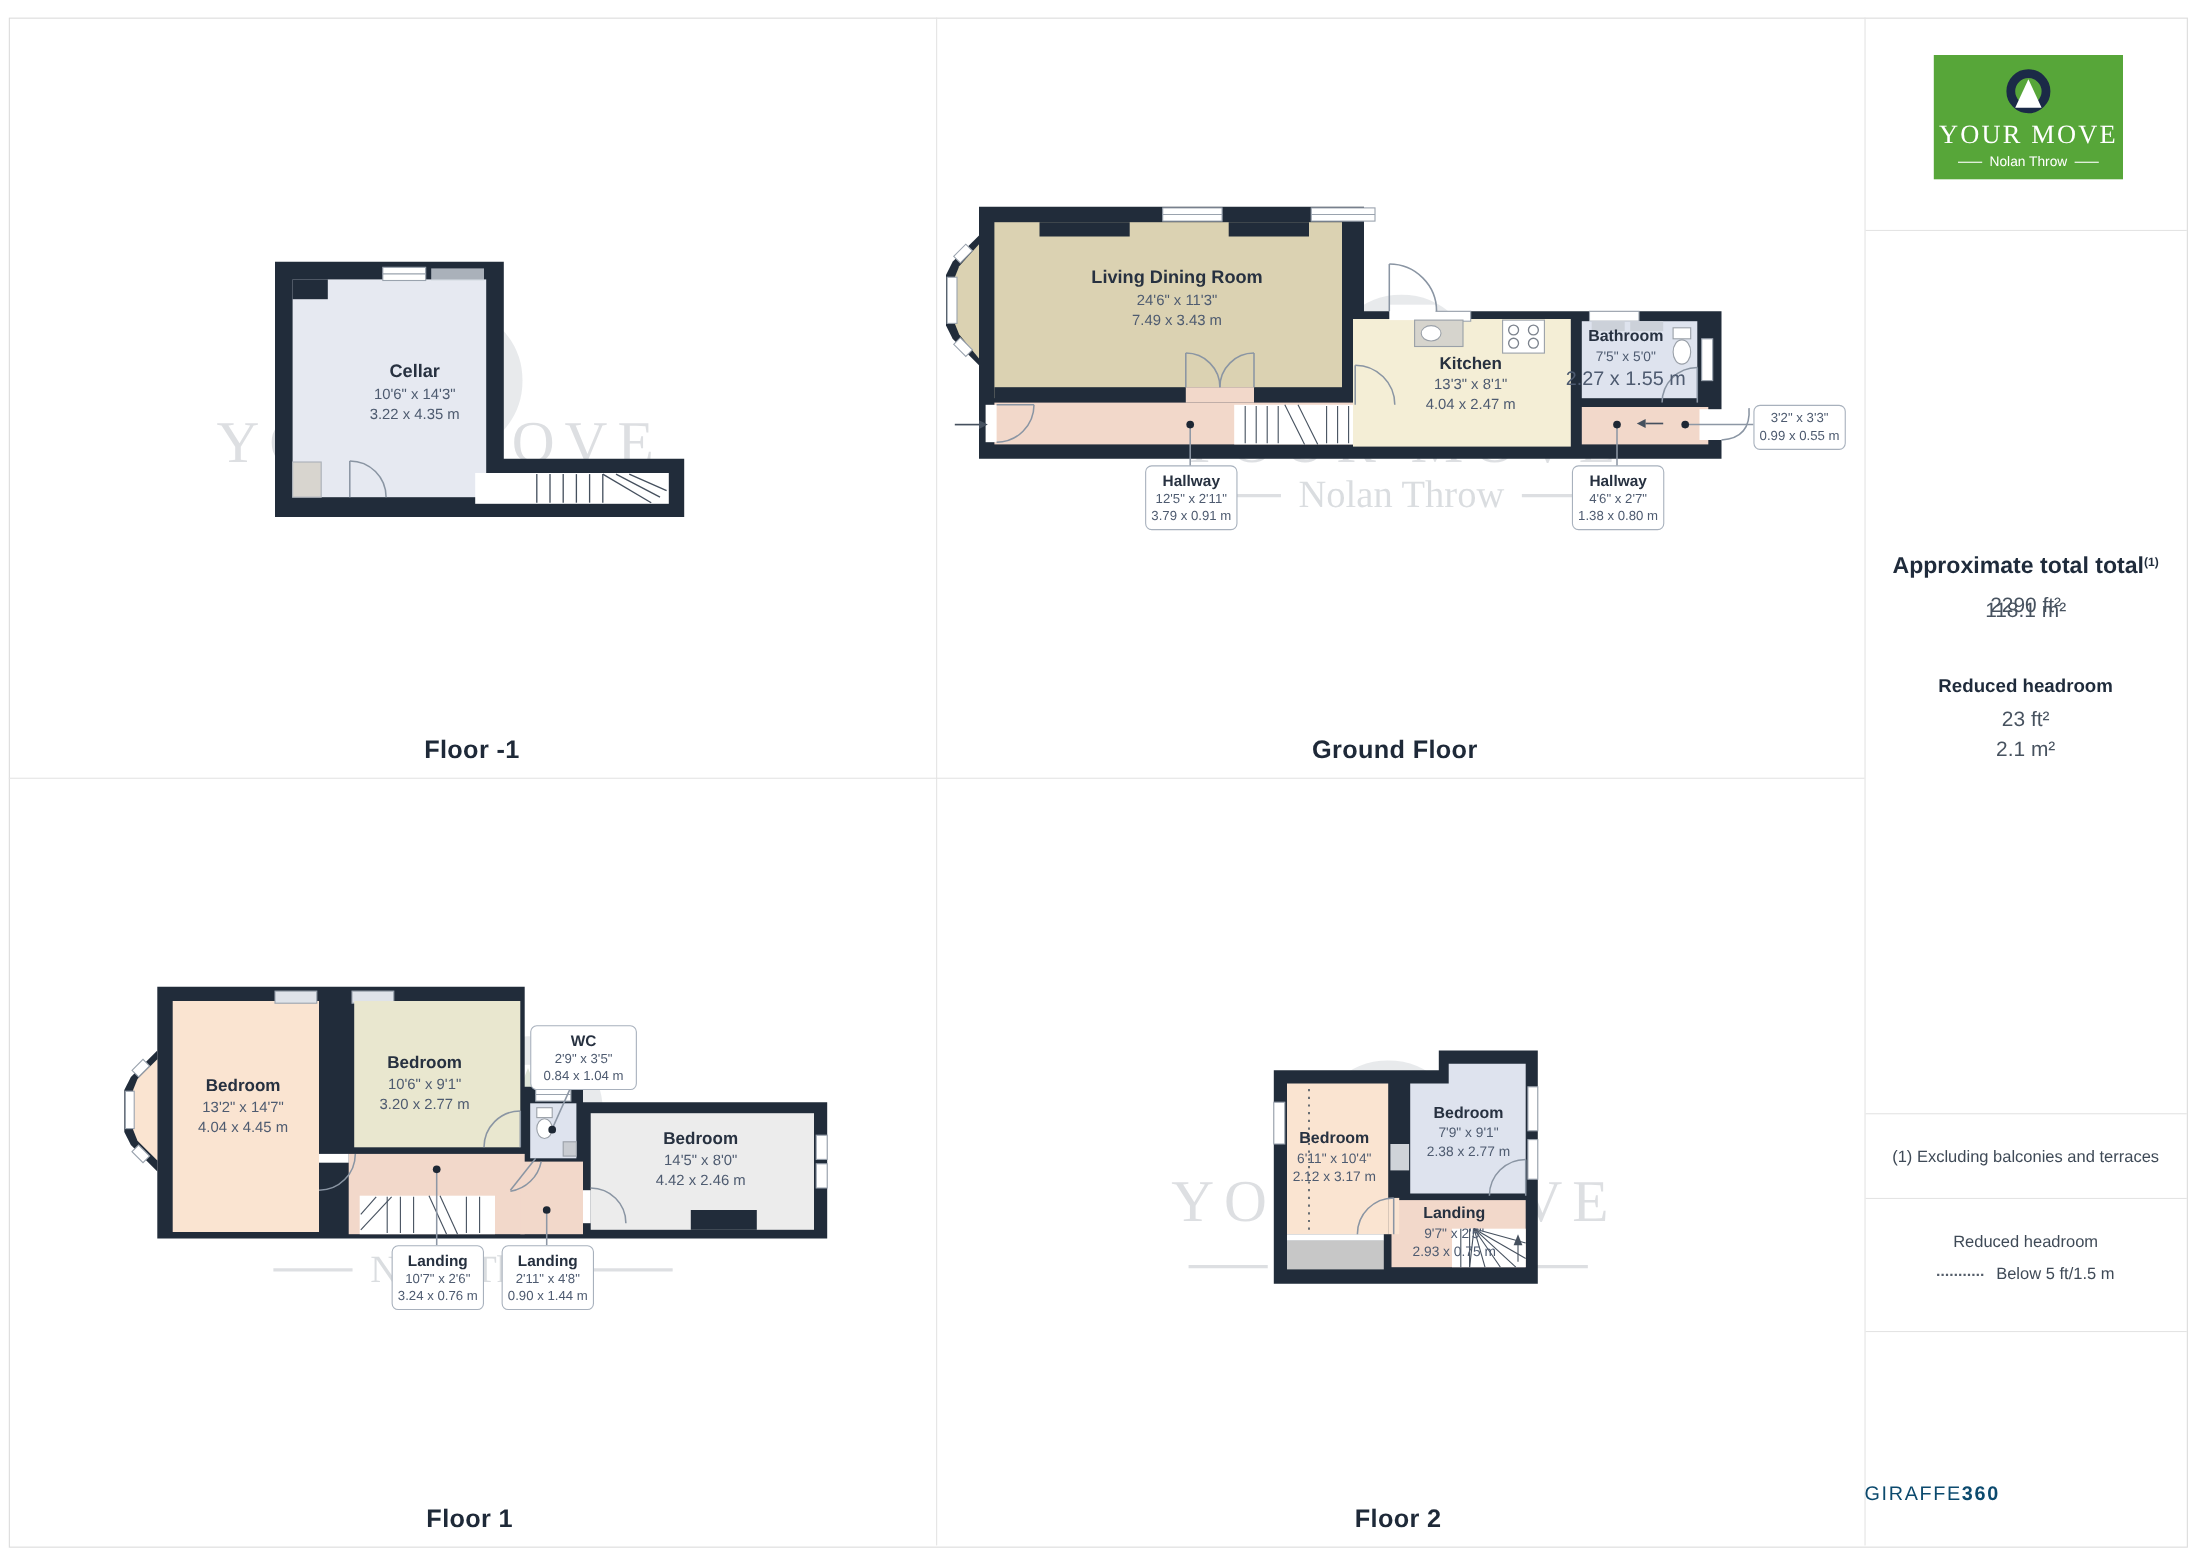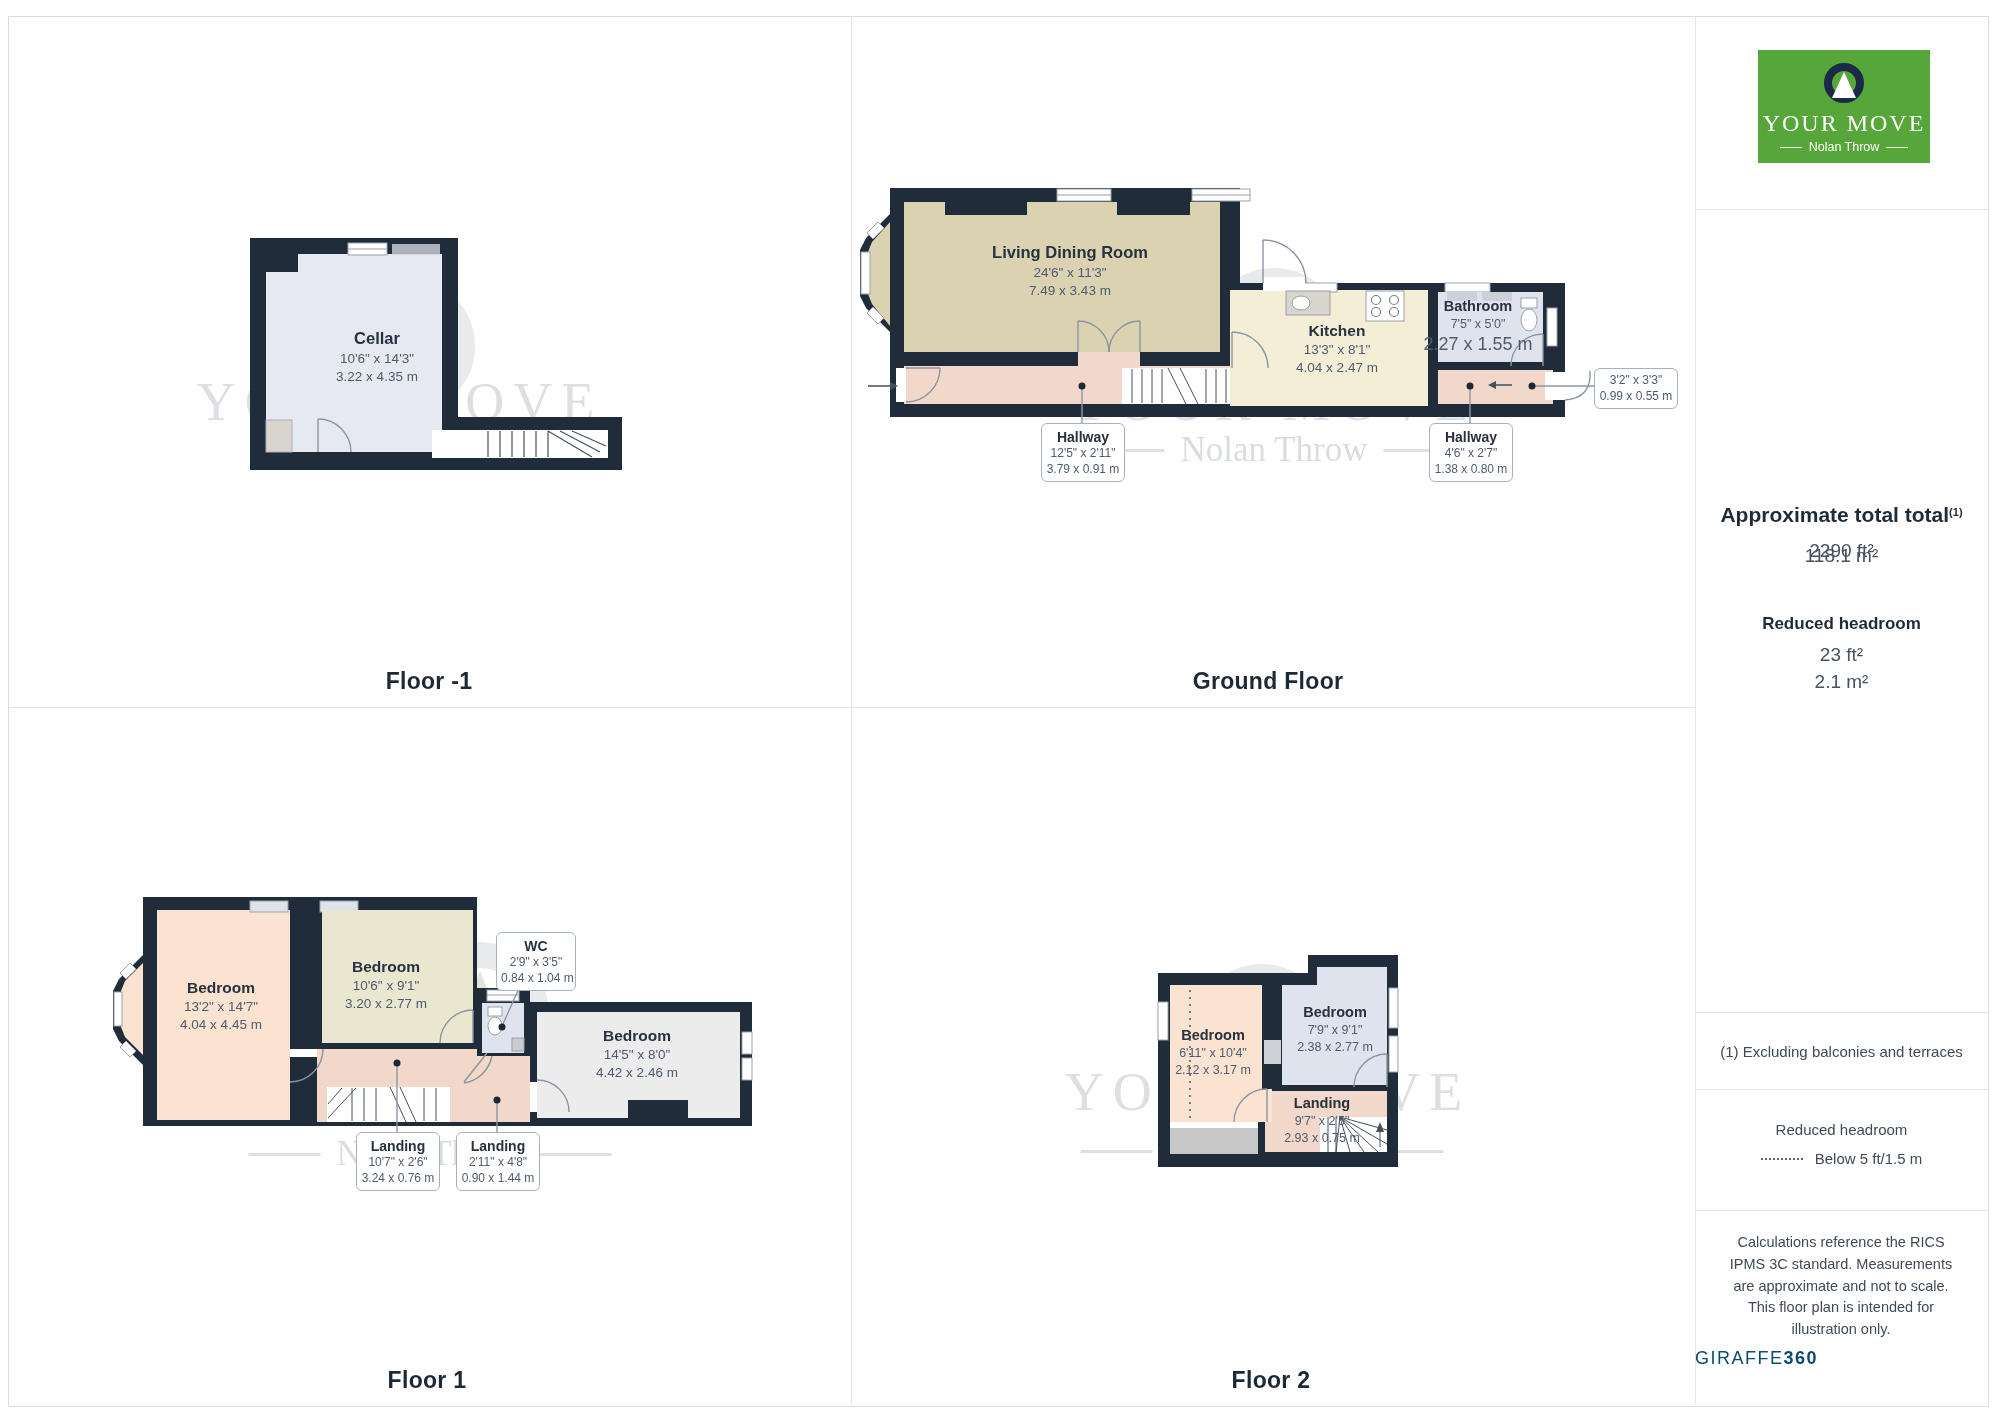--- a/index.html
+++ b/index.html
@@ -346,21 +346,21 @@
   <div class="rlabel" style="left:386px;top:957px;">
     <div class="rname">Bedroom</div>
     <div class="rdim">10'6" x 9'1"</div>
     <div class="rdim">3.20 x 2.77 m</div>
   </div>
   <div class="rlabel" style="left:637px;top:1026px;">
     <div class="rname">Bedroom</div>
     <div class="rdim">14'5" x 8'0"</div>
     <div class="rdim">4.42 x 2.46 m</div>
   </div>
-  <div class="callout" style="left:496px;top:932px;width:80px;text-align:center;">
+  <div class="callout" style="left:482px;top:932px;width:97px;text-align:center;">
     <div class="co-name">WC</div>
     <div class="co-dim">2'9" x 3'5"</div>
     <div class="co-dim">0.84 x 1.04 m</div>
   </div>
   <div class="callout" style="left:356px;top:1132px;width:84px;">
     <div class="co-name">Landing</div>
     <div class="co-dim">10'7" x 2'6"</div>
     <div class="co-dim">3.24 x 0.76 m</div>
   </div>
   <div class="callout" style="left:456px;top:1132px;width:84px;">
@@ -451,18 +451,17 @@
   <div class="sb-center sb-small" style="top:1043px;">(1) Excluding balconies and terraces</div>
 
   <div class="sb-center sb-small" style="top:1121px;">Reduced headroom</div>
   <div class="sb-center" style="top:1150px;">
     <div class="legend-row">
       <span class="legend-dots"></span>
       <span>Below 5 ft/1.5 m</span>
     </div>
   </div>
 
-  <div class="sb-disclaimer">Calculations reference the RICS IPMS 3C standard. Measurements are approximate and not to scale. This floor plan is intended for illustration only.</div>
   <div class="sb-brandrow">
     <span>GIRAFFE</span><span class="b360">360</span>
   </div>
 
 </div>
 
 </body></html>

